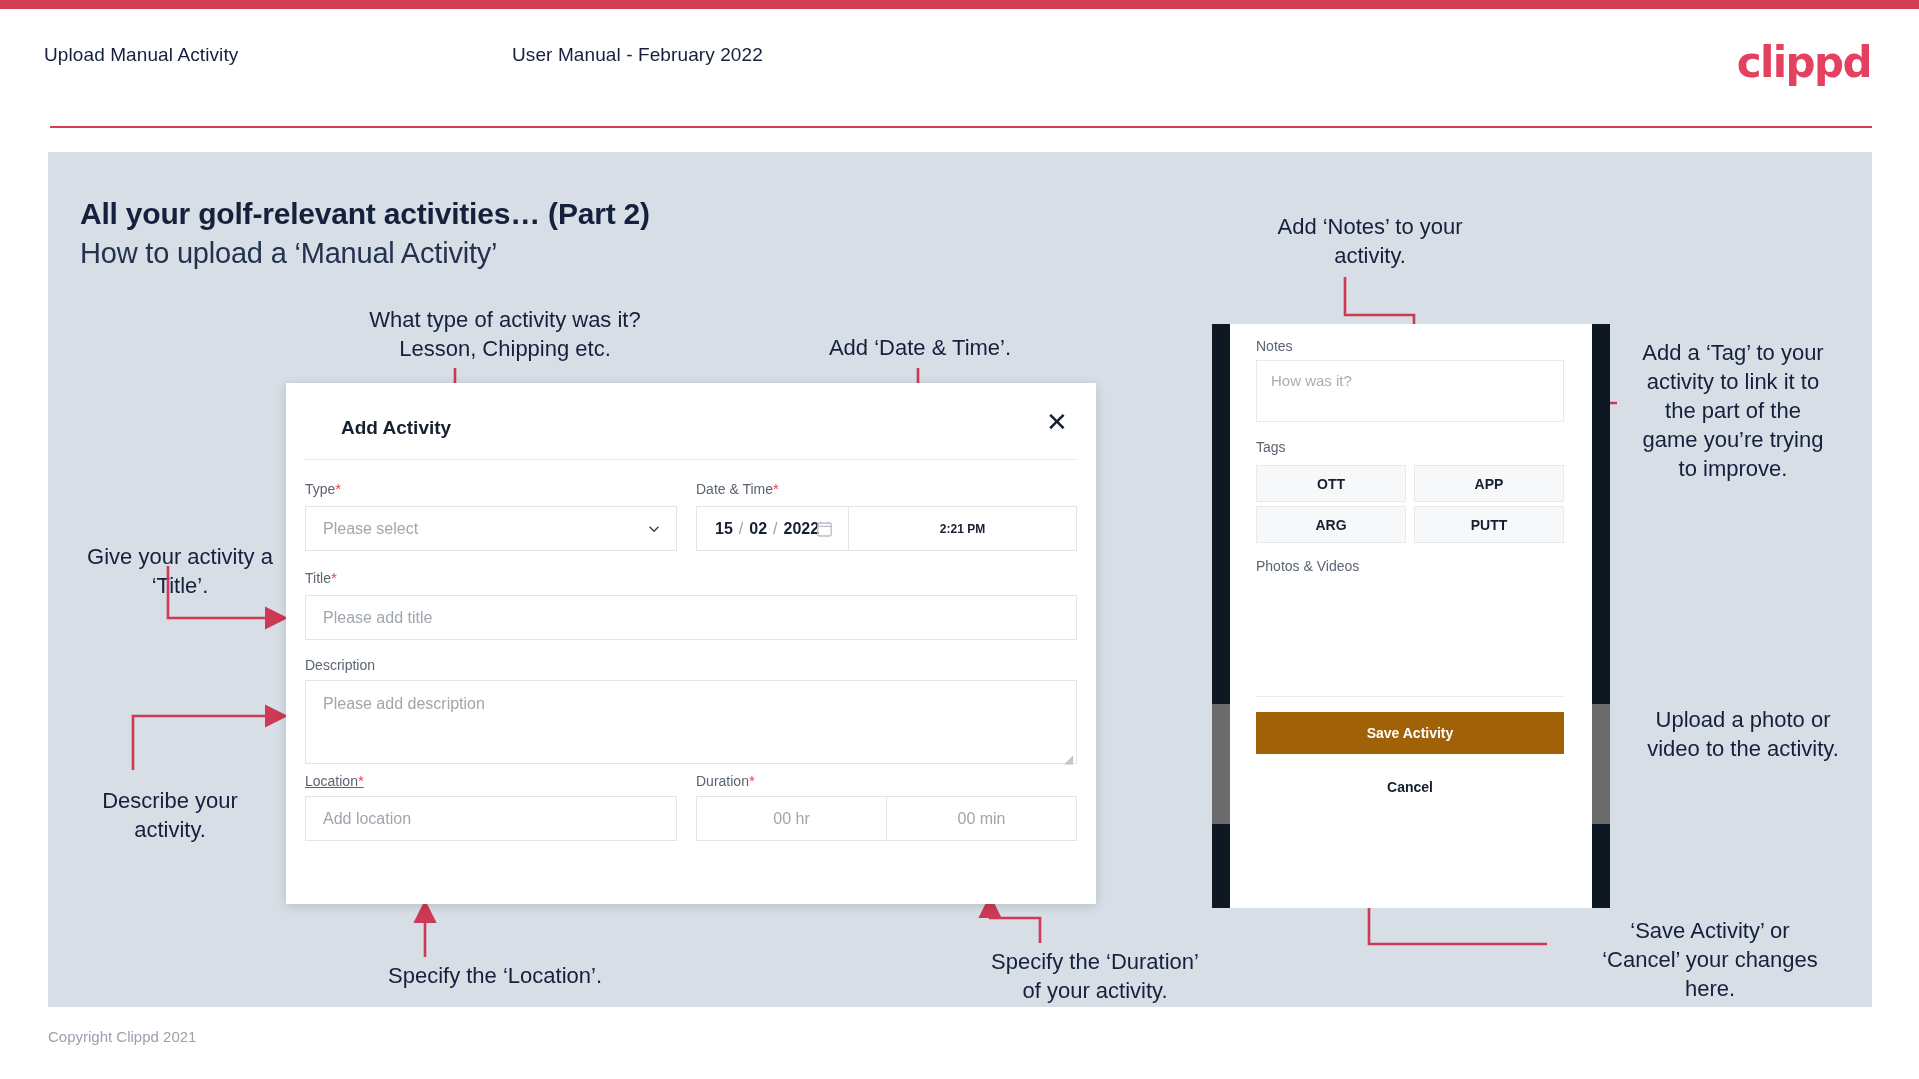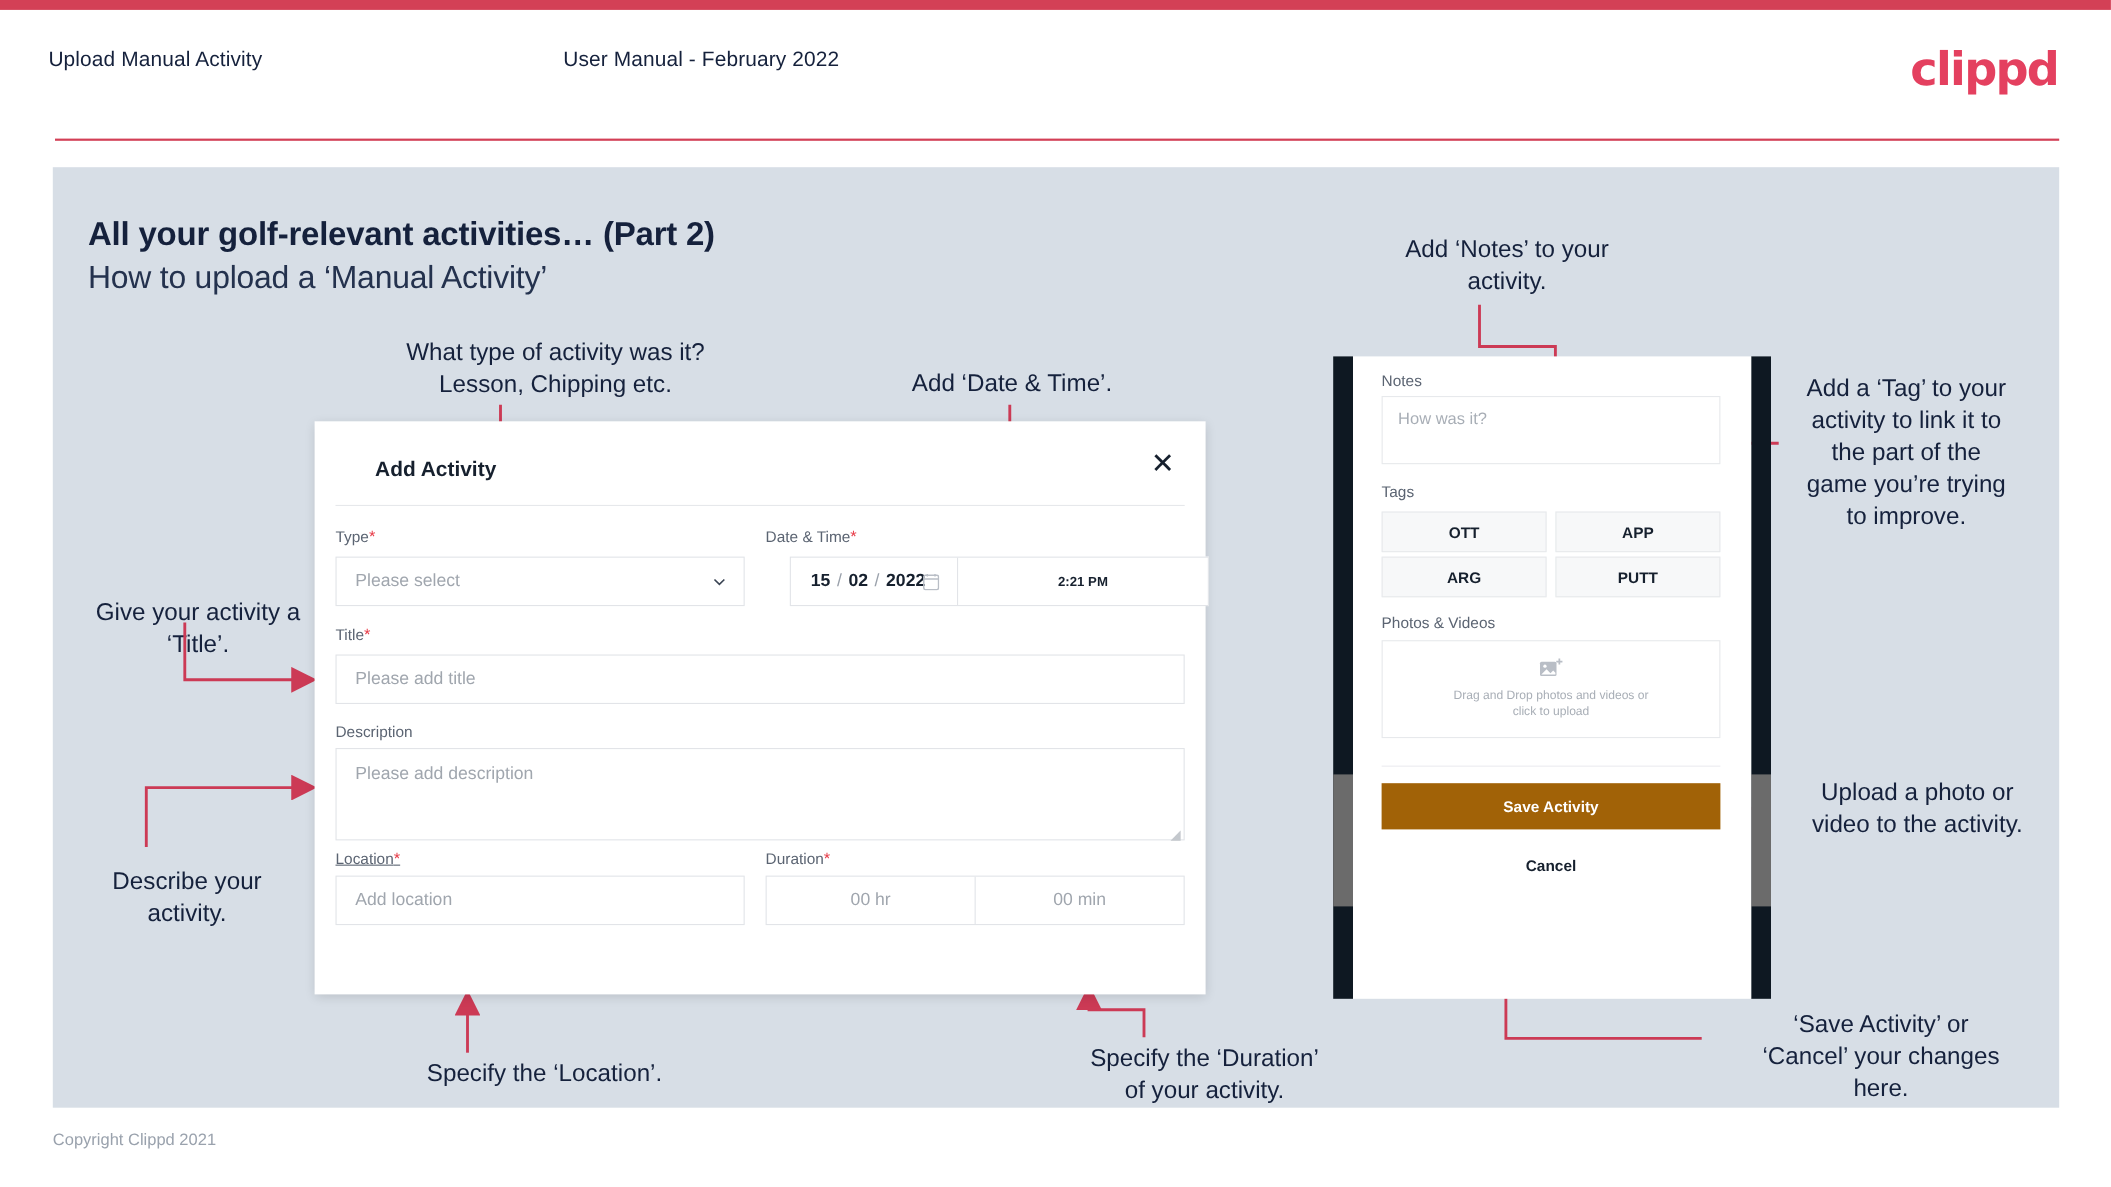--- a/index.html
+++ b/index.html
@@ -92,21 +92,21 @@
     position: absolute;
     border: 1px solid #e2e4e8; background: #fff;
     display: flex; align-items: center;
     font-size: 16px; color: #a0a6ae;
   }
   .ctl .ph { padding-left: 17px; }
   .chev {
     position: absolute; right: 16px; top: 50%; transform: translateY(-50%);
     width: 12px; height: 12px;
   }
-  .dtbox { position: absolute; border: 1px solid #e2e4e8; background:#fff; display:flex;margin-left:22px; }
+  .dtbox { position: absolute; border: 1px solid #e2e4e8; background:#fff; display:flex; }
   .dtdate {
     flex: 0 0 152px; display: flex; align-items: center; gap: 6px;
     padding-left: 18px; font-size: 16px; color: #16202e; font-weight: bold;
     border-right: 1px solid #e2e4e8; position: relative;
   }
   .dtdate .sl { color: #9aa1ab; font-weight: 400; }
   .cal-ic { position: absolute; right: 16px; top: 50%; transform: translateY(-50%); }
   .dttime {
     flex: 1; display: flex; align-items: center; justify-content: center;
     font-size: 12px; color: #16202e; font-weight: bold;
@@ -322,30 +322,20 @@
         <span>How was it?</span>
       </div>
 
       <div class="pl" style="left:26px; top:115px;">Tags</div>
       <div class="tag" style="left:26px; top:141px;">OTT</div>
       <div class="tag" style="left:184px; top:141px;">APP</div>
       <div class="tag" style="left:26px; top:182px;">ARG</div>
       <div class="tag" style="left:184px; top:182px;">PUTT</div>
 
       <div class="pl" style="left:26px; top:234px;">Photos &amp; Videos</div>
-      <div class="drop">
-        <svg width="22" height="20" viewBox="0 0 22 20">
-          <rect x="1" y="3.5" width="15" height="13" rx="1.4" fill="#b9bec6"></rect>
-          <circle cx="5.5" cy="7.6" r="1.5" fill="#ffffff"></circle>
-          <path d="M2.2,15.2 L7,10.4 L10.5,14 L13,11.6 L15,13.6 L15,15.2 z" fill="#ffffff"></path>
-          <path d="M18.6,0.6 V6.2 M15.8,3.4 H21.4" stroke="#b9bec6" stroke-width="1.6"></path>
-        </svg>
-        <div class="dtxt">Drag and Drop photos and videos or
-click to upload</div>
-      </div>
 
       <div class="ph-rule"></div>
       <div class="save-btn">Save Activity</div>
       <div class="cancel-btn">Cancel</div>
     </div>
   </div>
 
 </div>
 
 </body></html>

